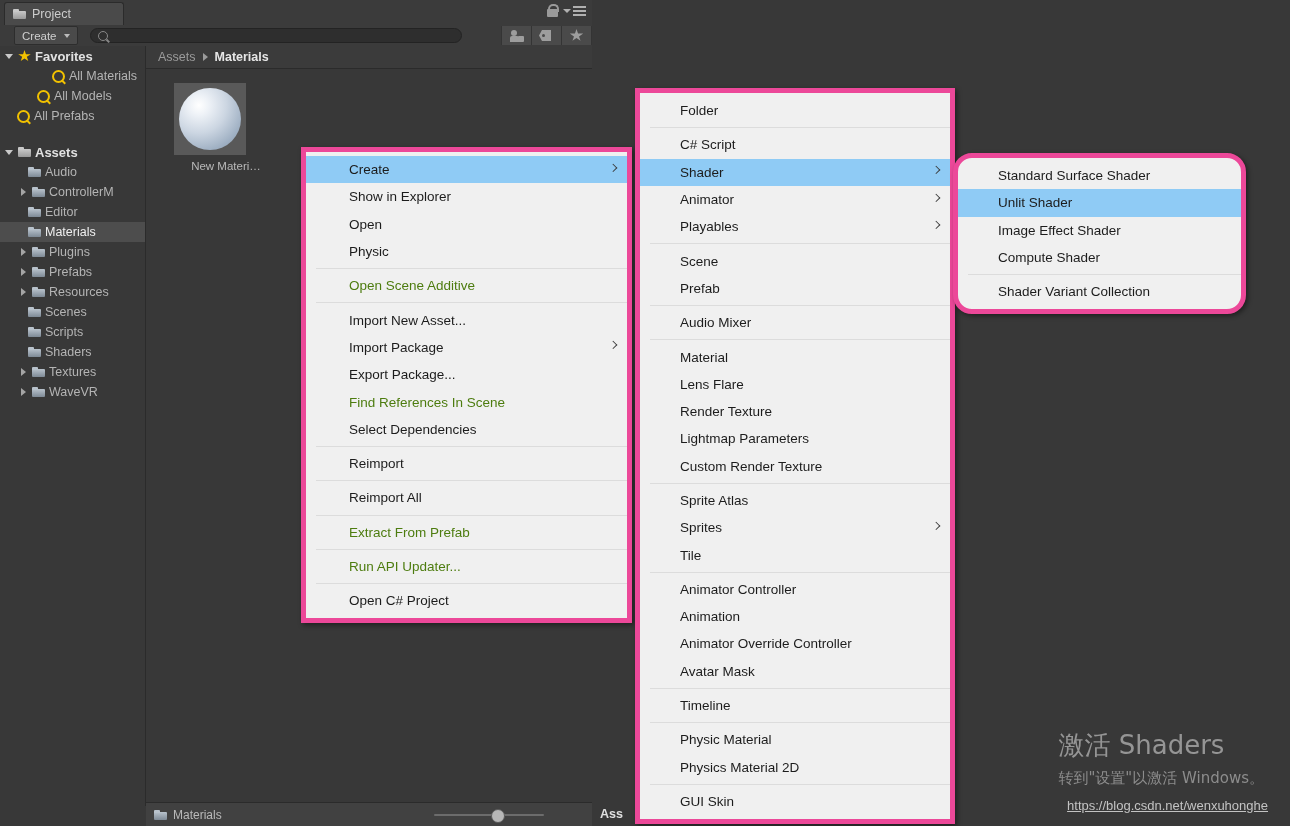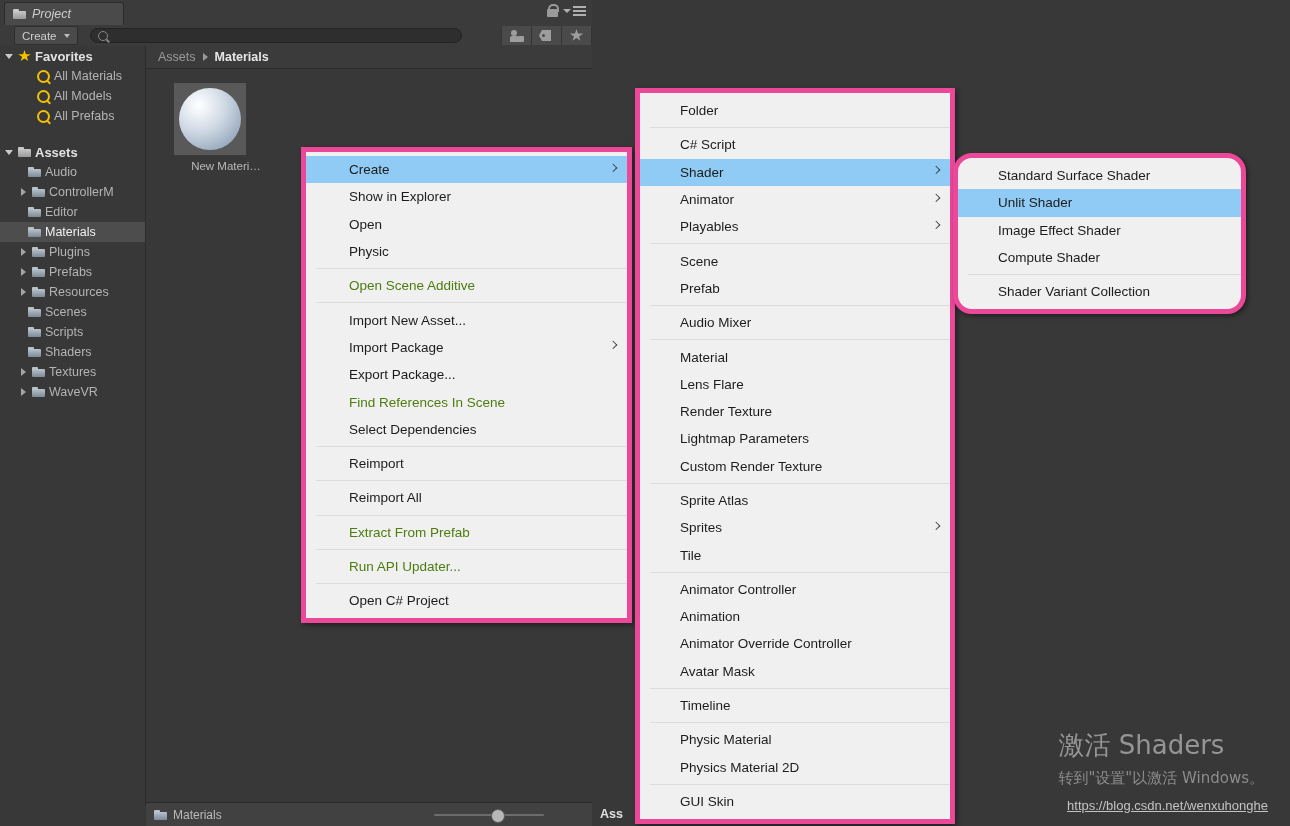--- a/index.html
+++ b/index.html
@@ -23,21 +23,20 @@
     background:#3b3b3b;
     border-bottom:1px solid #232323;
   }
   .tab{
     position:absolute;left:4px;top:2px;height:23px;width:120px;
     background:#4a4a4a;
     border-top-left-radius:3px;border-top-right-radius:3px;
     border:1px solid #2b2b2b;border-bottom:none;
     display:flex;align-items:center;gap:6px;padding-left:8px;
     box-sizing:border-box;
-    font-style:italic;
   }
   .tab-label{color:#cdcdcd;font-size:12.5px;}
   .folder-ico{
     width:13px;height:10px;position:relative;display:inline-block;
   }
   .folder-ico::before{
     content:"";position:absolute;left:0;top:2px;width:13px;height:8px;
     background:linear-gradient(180deg,#c8c8c8,#9a9a9a);border-radius:1px;
   }
   .folder-ico::after{
@@ -298,29 +297,29 @@
     </div>
 
     <div class="tree">
       <div class="tree-row hdr" style="padding-left:4px">
         <span class="arrow">
             <span class="d"></span>
           </span>
         <span class="star-sm"></span>
         <span>Favorites</span>
       </div>
-      <div class="tree-row" style="padding-left:36px">
+      <div class="tree-row" style="padding-left:51px">
         <span class="mag-gold"></span>
         <span>All Materials</span>
       </div>
       <div class="tree-row" style="padding-left:36px">
         <span class="mag-gold"></span>
         <span>All Models</span>
       </div>
-      <div class="tree-row" style="padding-left:36px">
+      <div class="tree-row" style="padding-left:16px">
         <span class="mag-gold"></span>
         <span>All Prefabs</span>
       </div>
 
       <div style="height:16px"></div>
 
       <div class="tree-row hdr" style="padding-left:4px">
         <span class="arrow">
             <span class="d"></span>
           </span>

